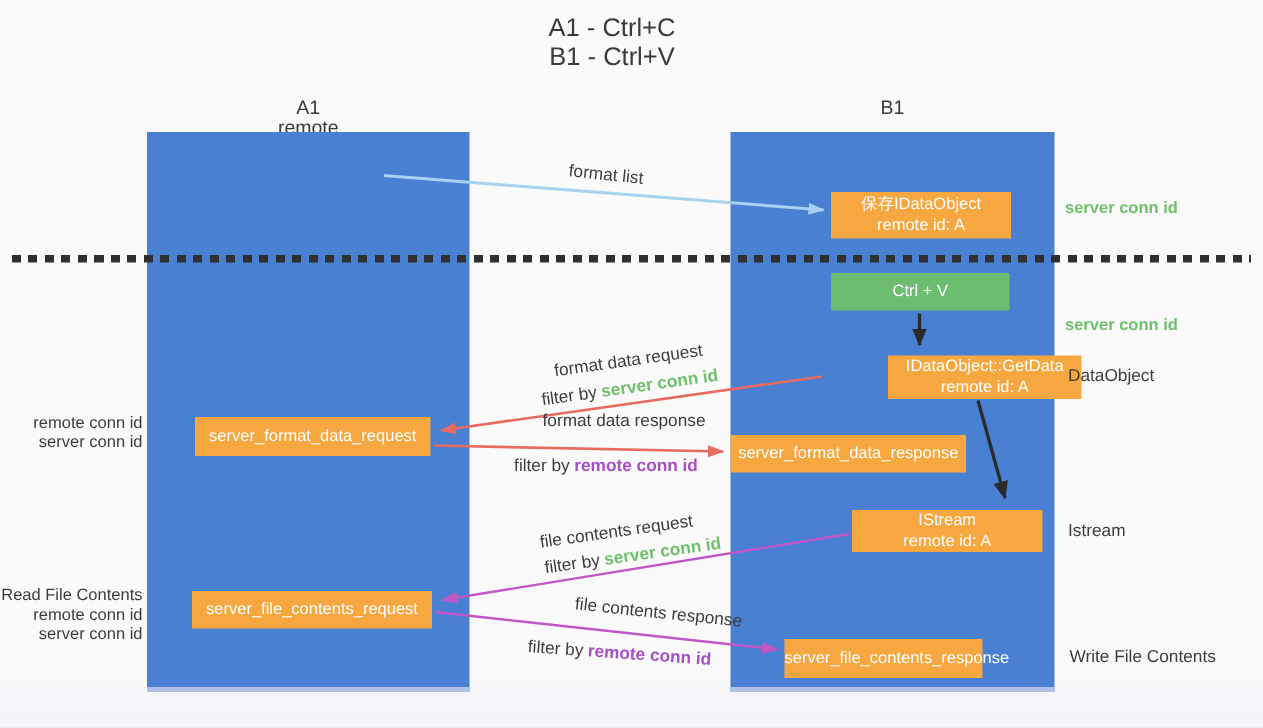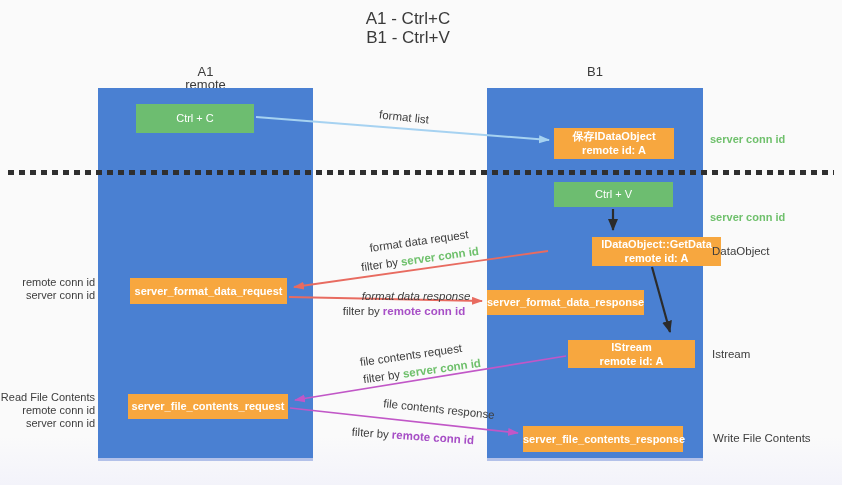--- a/index.html
+++ b/index.html
@@ -21,31 +21,31 @@
   .column.a1{left:98px;width:215px;}
   .column.b1{left:487px;width:216px;}
   
   .divider{left:8px;top:170px;width:826px;height:5px;z-index:4;
     background:repeating-linear-gradient(to right,#2f2f2f 0 6px,transparent 6px 11px);}
   
   svg.arrows{left:0;top:0;z-index:2;}
   
   .node{z-index:3;text-align:center;color:#fff;font-size:11px;white-space:nowrap;}
   .node.green{background:#6dbd70;}
-  .node.orange{background:#f7a73f;font-weight:bold;}
+  .node.orange{background:#f7a73f;}
   .node .l{display:block;line-height:14px;}
   .n-ctrlc{left:136px;top:104px;width:118px;height:29px;line-height:29px;}
   .n-ctrlv{left:554px;top:182px;width:119px;height:25px;line-height:25px;}
   .n-saveobj{left:554px;top:128px;width:120px;height:30px;padding-top:1px;}
   .n-getdata{left:549px;top:237px;width:129px;height:29px;margin-left:43px;}
   .n-istream{left:568px;top:340px;width:127px;height:28px;}
   .n-fmtreq{left:130px;top:278px;width:157px;height:26px;line-height:26px;}
   .n-fmtresp{left:487px;top:290px;width:157px;height:25px;line-height:25px;}
   .n-filereq{left:128px;top:394px;width:160px;height:25px;line-height:25px;}
-  .n-fileresp{left:523px;top:426px;width:160px;height:26px;line-height:26px;}
+  .n-fileresp{left:523px;top:426px;width:132px;height:26px;line-height:26px;}
   
   .side{font-size:11px;white-space:nowrap;z-index:3;}
   .side.g{color:#6fc06c;font-weight:bold;}
   .side.d{color:#3d3d3d;font-size:11.5px;}
   .s-servertop{left:710px;top:133px;}
   .s-servermid{left:710px;top:211px;}
   .s-dataobject{left:712px;top:245px;}
   .s-istream{left:712px;top:348px;}
   .s-writefile{left:713px;top:432px;}
   .leftcol{right:747px;text-align:right;line-height:13px;z-index:3;}
@@ -55,21 +55,21 @@
   .leftcol .p{display:block;}
   .leftcol .g{display:block;}
   
   .flow{z-index:3;font-size:11.5px;color:#3d3d3d;white-space:nowrap;}
   .flow .val{font-weight:bold;margin-left:3px;}
   .flow .val.g{color:#6fc06c;}
   .flow .val.p{color:#a74fc6;}
   .f-formatlist{left:404px;top:117px;transform:translate(-50%,-50%) rotate(6deg);}
   .f-fdreq{left:419px;top:241px;transform:translate(-50%,-50%) rotate(-8deg);}
   .f-fserver1{left:420px;top:259px;transform:translate(-50%,-50%) rotate(-8deg);}
-  .f-fdresp{left:416px;top:296px;transform:translate(-50%,-50%);font-style:italic;}
+  .f-fdresp{left:416px;top:281px;transform:translate(-50%,-50%);}
   .f-fremote1{left:404px;top:311px;transform:translate(-50%,-50%);}
   .f-fcreq{left:411px;top:355px;transform:translate(-50%,-50%) rotate(-8deg);}
   .f-fserver2{left:422px;top:371px;transform:translate(-50%,-50%) rotate(-8deg);}
   .f-fcresp{left:439px;top:409px;transform:translate(-50%,-50%) rotate(6deg);}
   .f-fremote2{left:413px;top:436px;transform:translate(-50%,-50%) rotate(4deg);}
 </style>
 </head>
 <body>
 
 <div class="stage">
@@ -109,21 +109,20 @@
     <line x1="613" y1="209" x2="613" y2="230" stroke="#2b2b2b" stroke-width="2.2" marker-end="url(#mk-black)"></line>
     <line x1="652" y1="267" x2="670" y2="332" stroke="#2b2b2b" stroke-width="2.2" marker-end="url(#mk-black)"></line>
     <line x1="548" y1="251" x2="294" y2="287" stroke="#e86b60" stroke-width="1.8" marker-end="url(#mk-salmon)"></line>
     <line x1="289" y1="297" x2="482" y2="301" stroke="#e86b60" stroke-width="1.8" marker-end="url(#mk-salmon)"></line>
     <line x1="566" y1="356" x2="295" y2="400" stroke="#c157c7" stroke-width="1.6" marker-end="url(#mk-magenta)"></line>
     <line x1="290" y1="408" x2="518" y2="433" stroke="#c157c7" stroke-width="1.6" marker-end="url(#mk-magenta)"></line>
   </svg>
 
   <div class="abs divider"></div>
 
-  <div class="abs node green n-ctrlc">Ctrl + C</div>
 
   <div class="abs node orange n-saveobj">
     <span class="l">保存IDataObject</span>
     <span class="l">remote id: A</span>
   </div>
 
   <div class="abs node green n-ctrlv">Ctrl + V</div>
 
   <div class="abs node orange n-getdata">
     <span class="l">IDataObject::GetData</span>

